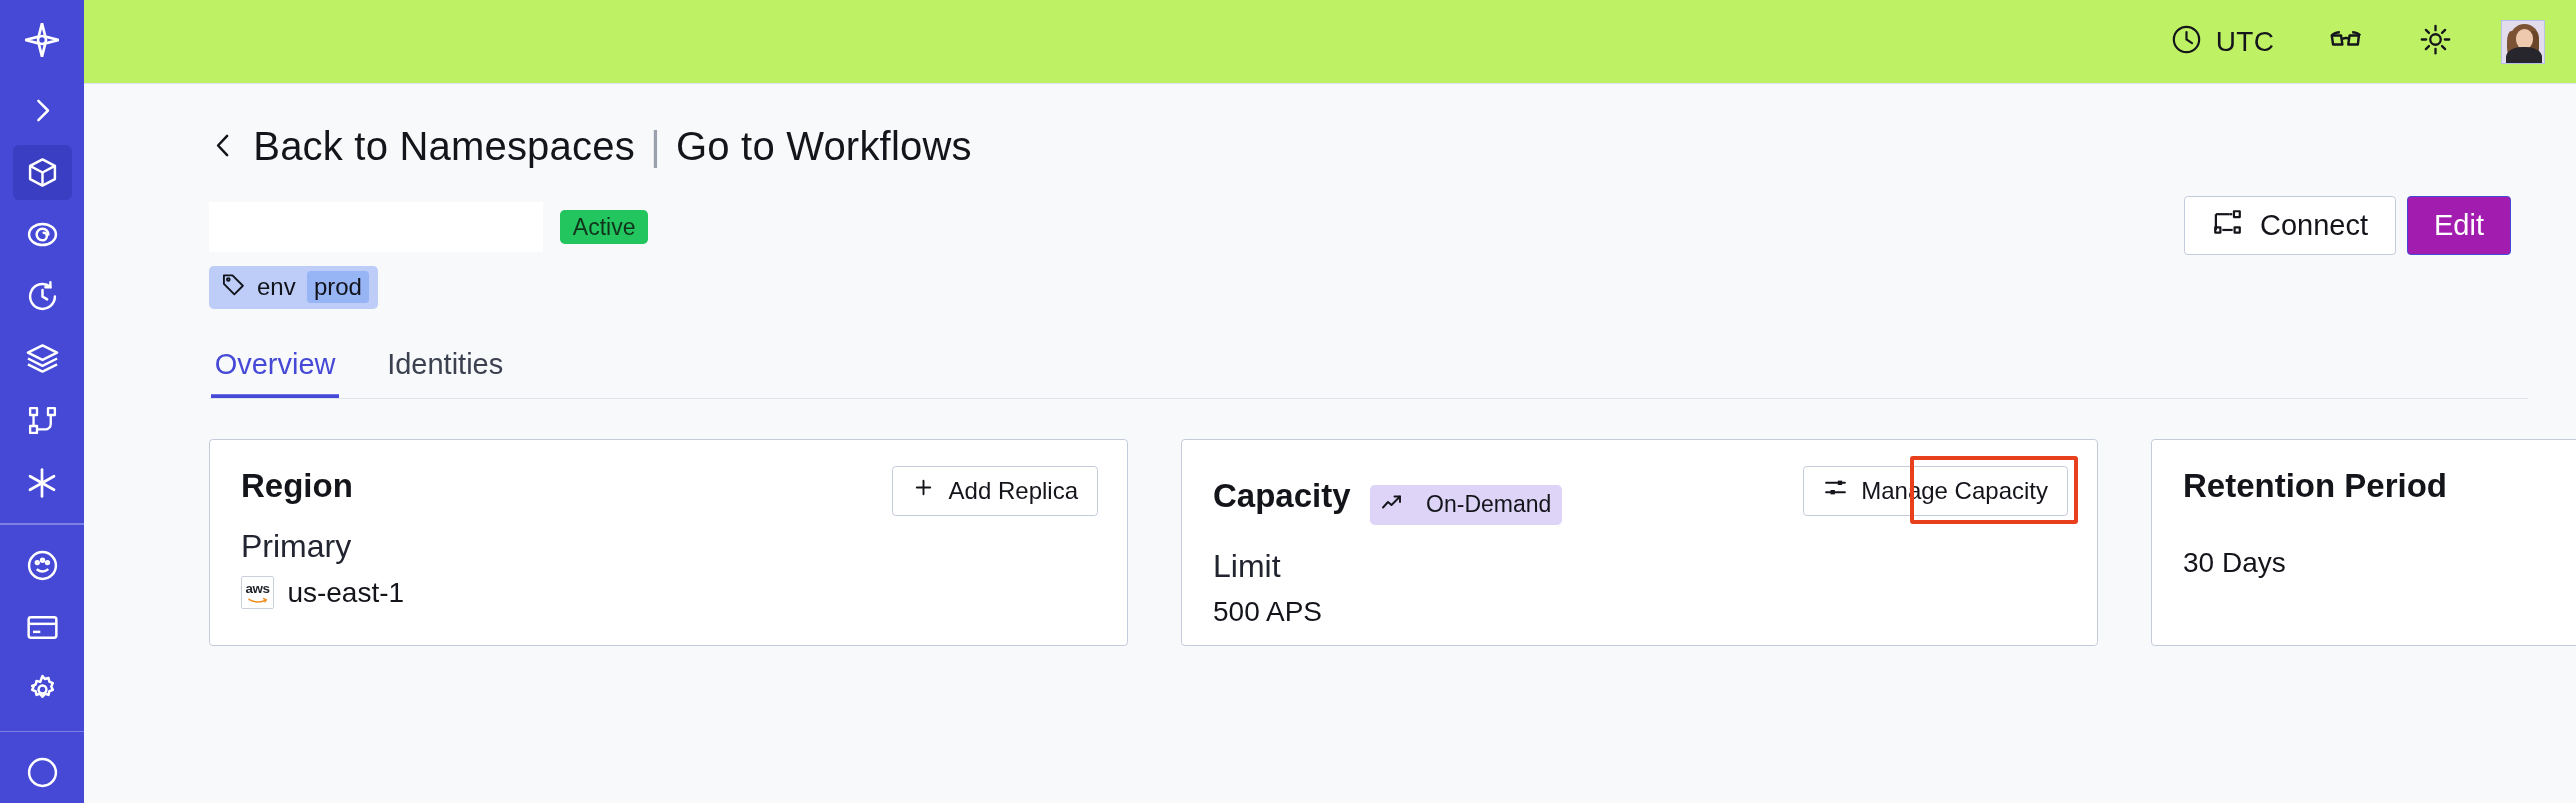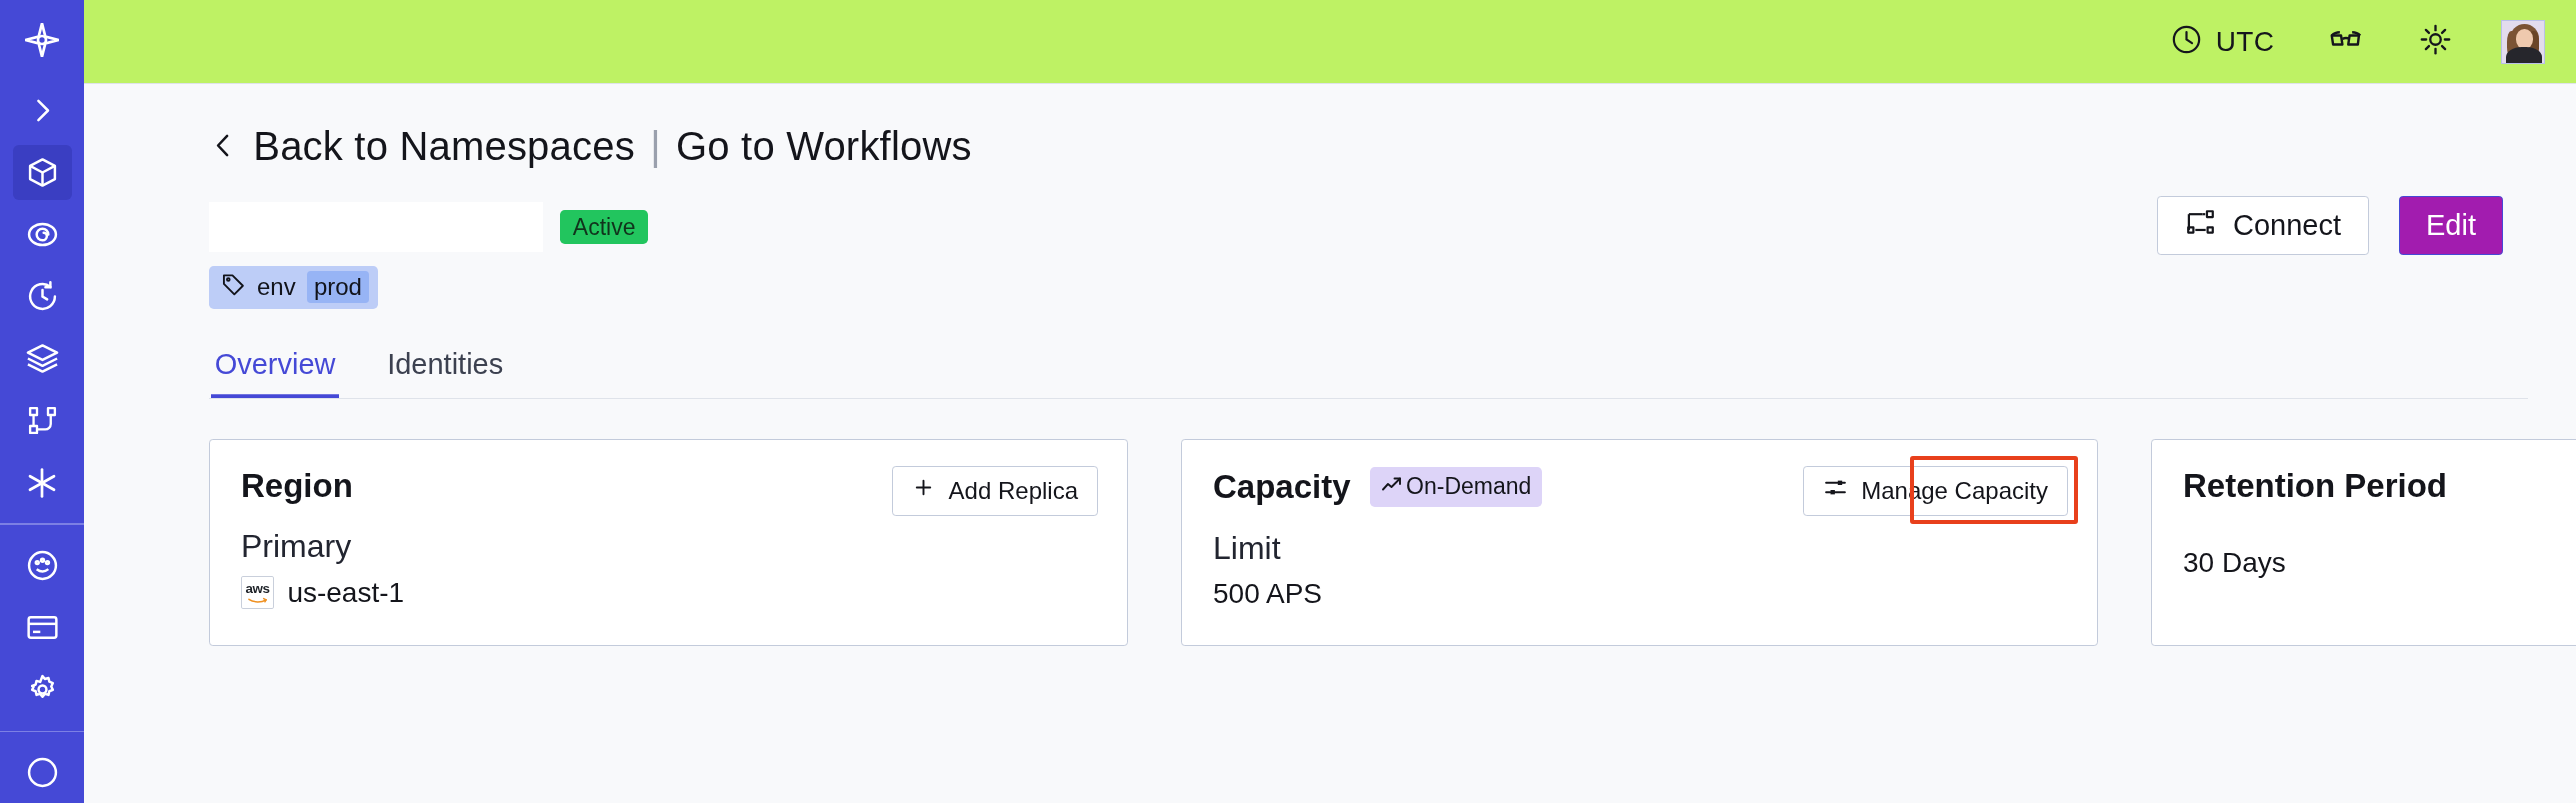--- a/index.html
+++ b/index.html
@@ -73,21 +73,21 @@
   }
   .redact{
     width:334px; height:50px; background:#ffffff;
   }
   .badge-active{
     margin-left:17.3px;
     background:#22c55e; color:#11331c;
     font-size:23px; padding:5.8px 12.5px; border-radius:4.8px;
     line-height:1;
   }
-  .title-actions{ position:absolute; right:25px; top:-3.8px; display:flex; align-items:center; gap:30px; }
+  .title-actions{ position:absolute; right:17px; top:-3.8px; display:flex; align-items:center; gap:11px; }
   .btn{
     display:inline-flex; align-items:center; gap:17.3px; cursor:pointer;
     font-size:29px; line-height:1;
   }
   .btn-outline{
     background:#fff; border:1px solid #c3cbdb; color:#14151b;
     padding:0 27px; height:59px; border-radius:3.8px;
   }
   .btn-primary{
     background:#a21caf; color:#ffffff; border:1px solid #4549d6;
@@ -119,23 +119,23 @@
   .card{
     background:#ffffff; border:1px solid #c3cbdb; border-radius:3.8px;
     height:207px; padding:27px 31px; position:relative; flex:0 0 auto;
   }
   .card-region{ width:919px; }
   .card-capacity{ width:917px; }
   .card-retention{ width:499px; }
   .card-head{ display:flex; align-items:center; gap:19px; }
   .card-title{ font-size:33px; font-weight:bold; color:#14151b; }
   .badge-ondemand{
-    display:inline-flex; align-items:center; gap:2px;
+    display:inline-flex; align-items:center; gap:22px;
     background:#ddd4f8; color:#14151b; font-size:23px;
-    padding:5.8px 10.5px; border-radius:4.8px; line-height:1;
+    padding:5.8px 10.5px; border-radius:4.8px; line-height:1;margin-top:18px;
   }
   .card-sub{ margin-top:23px; font-size:32px; color:#222530; }
   .card-val{ margin-top:11.5px; font-size:28px; color:#14151b; display:flex; align-items:center; gap:13.4px; }
   .card-val-sp{ margin-top:42px; }
   .card-btn{
     position:absolute; right:29px; top:26px;
     background:#fff; border:1px solid #c3cbdb; border-radius:3.8px;
     display:inline-flex; align-items:center; gap:13.4px;
     height:50px; padding:0 19px; font-size:24px; color:#14151b; cursor:pointer;
   }

